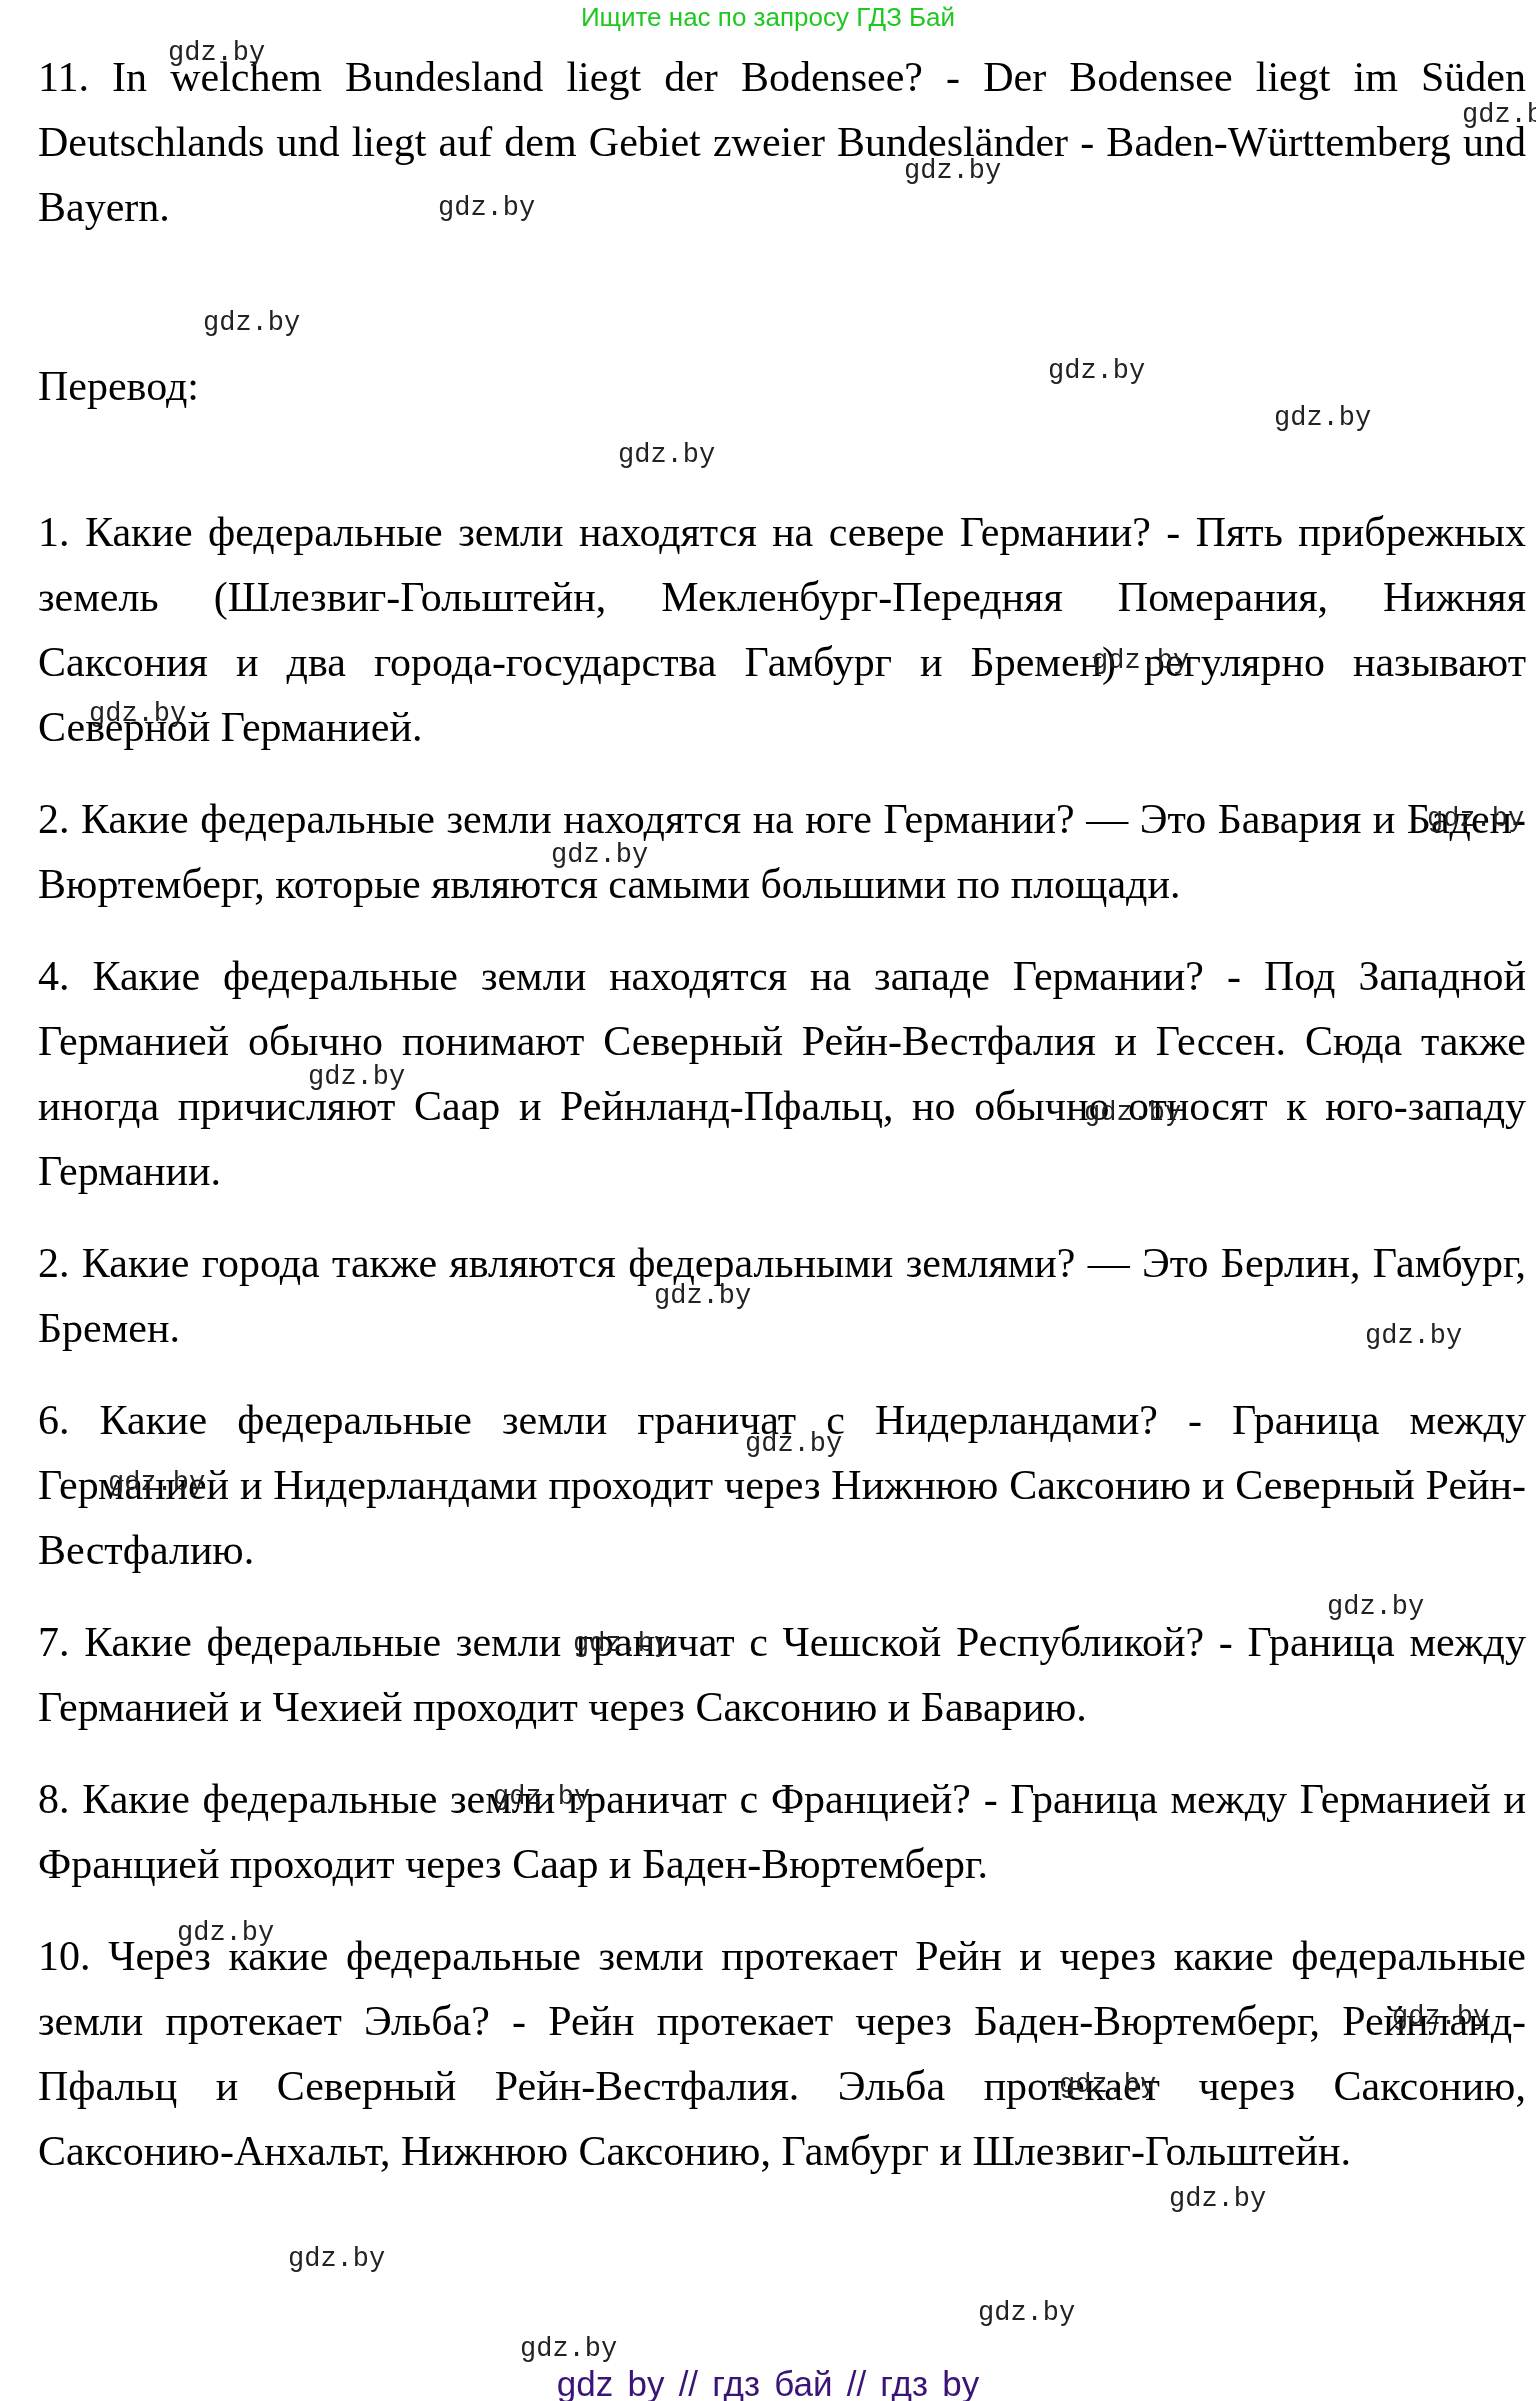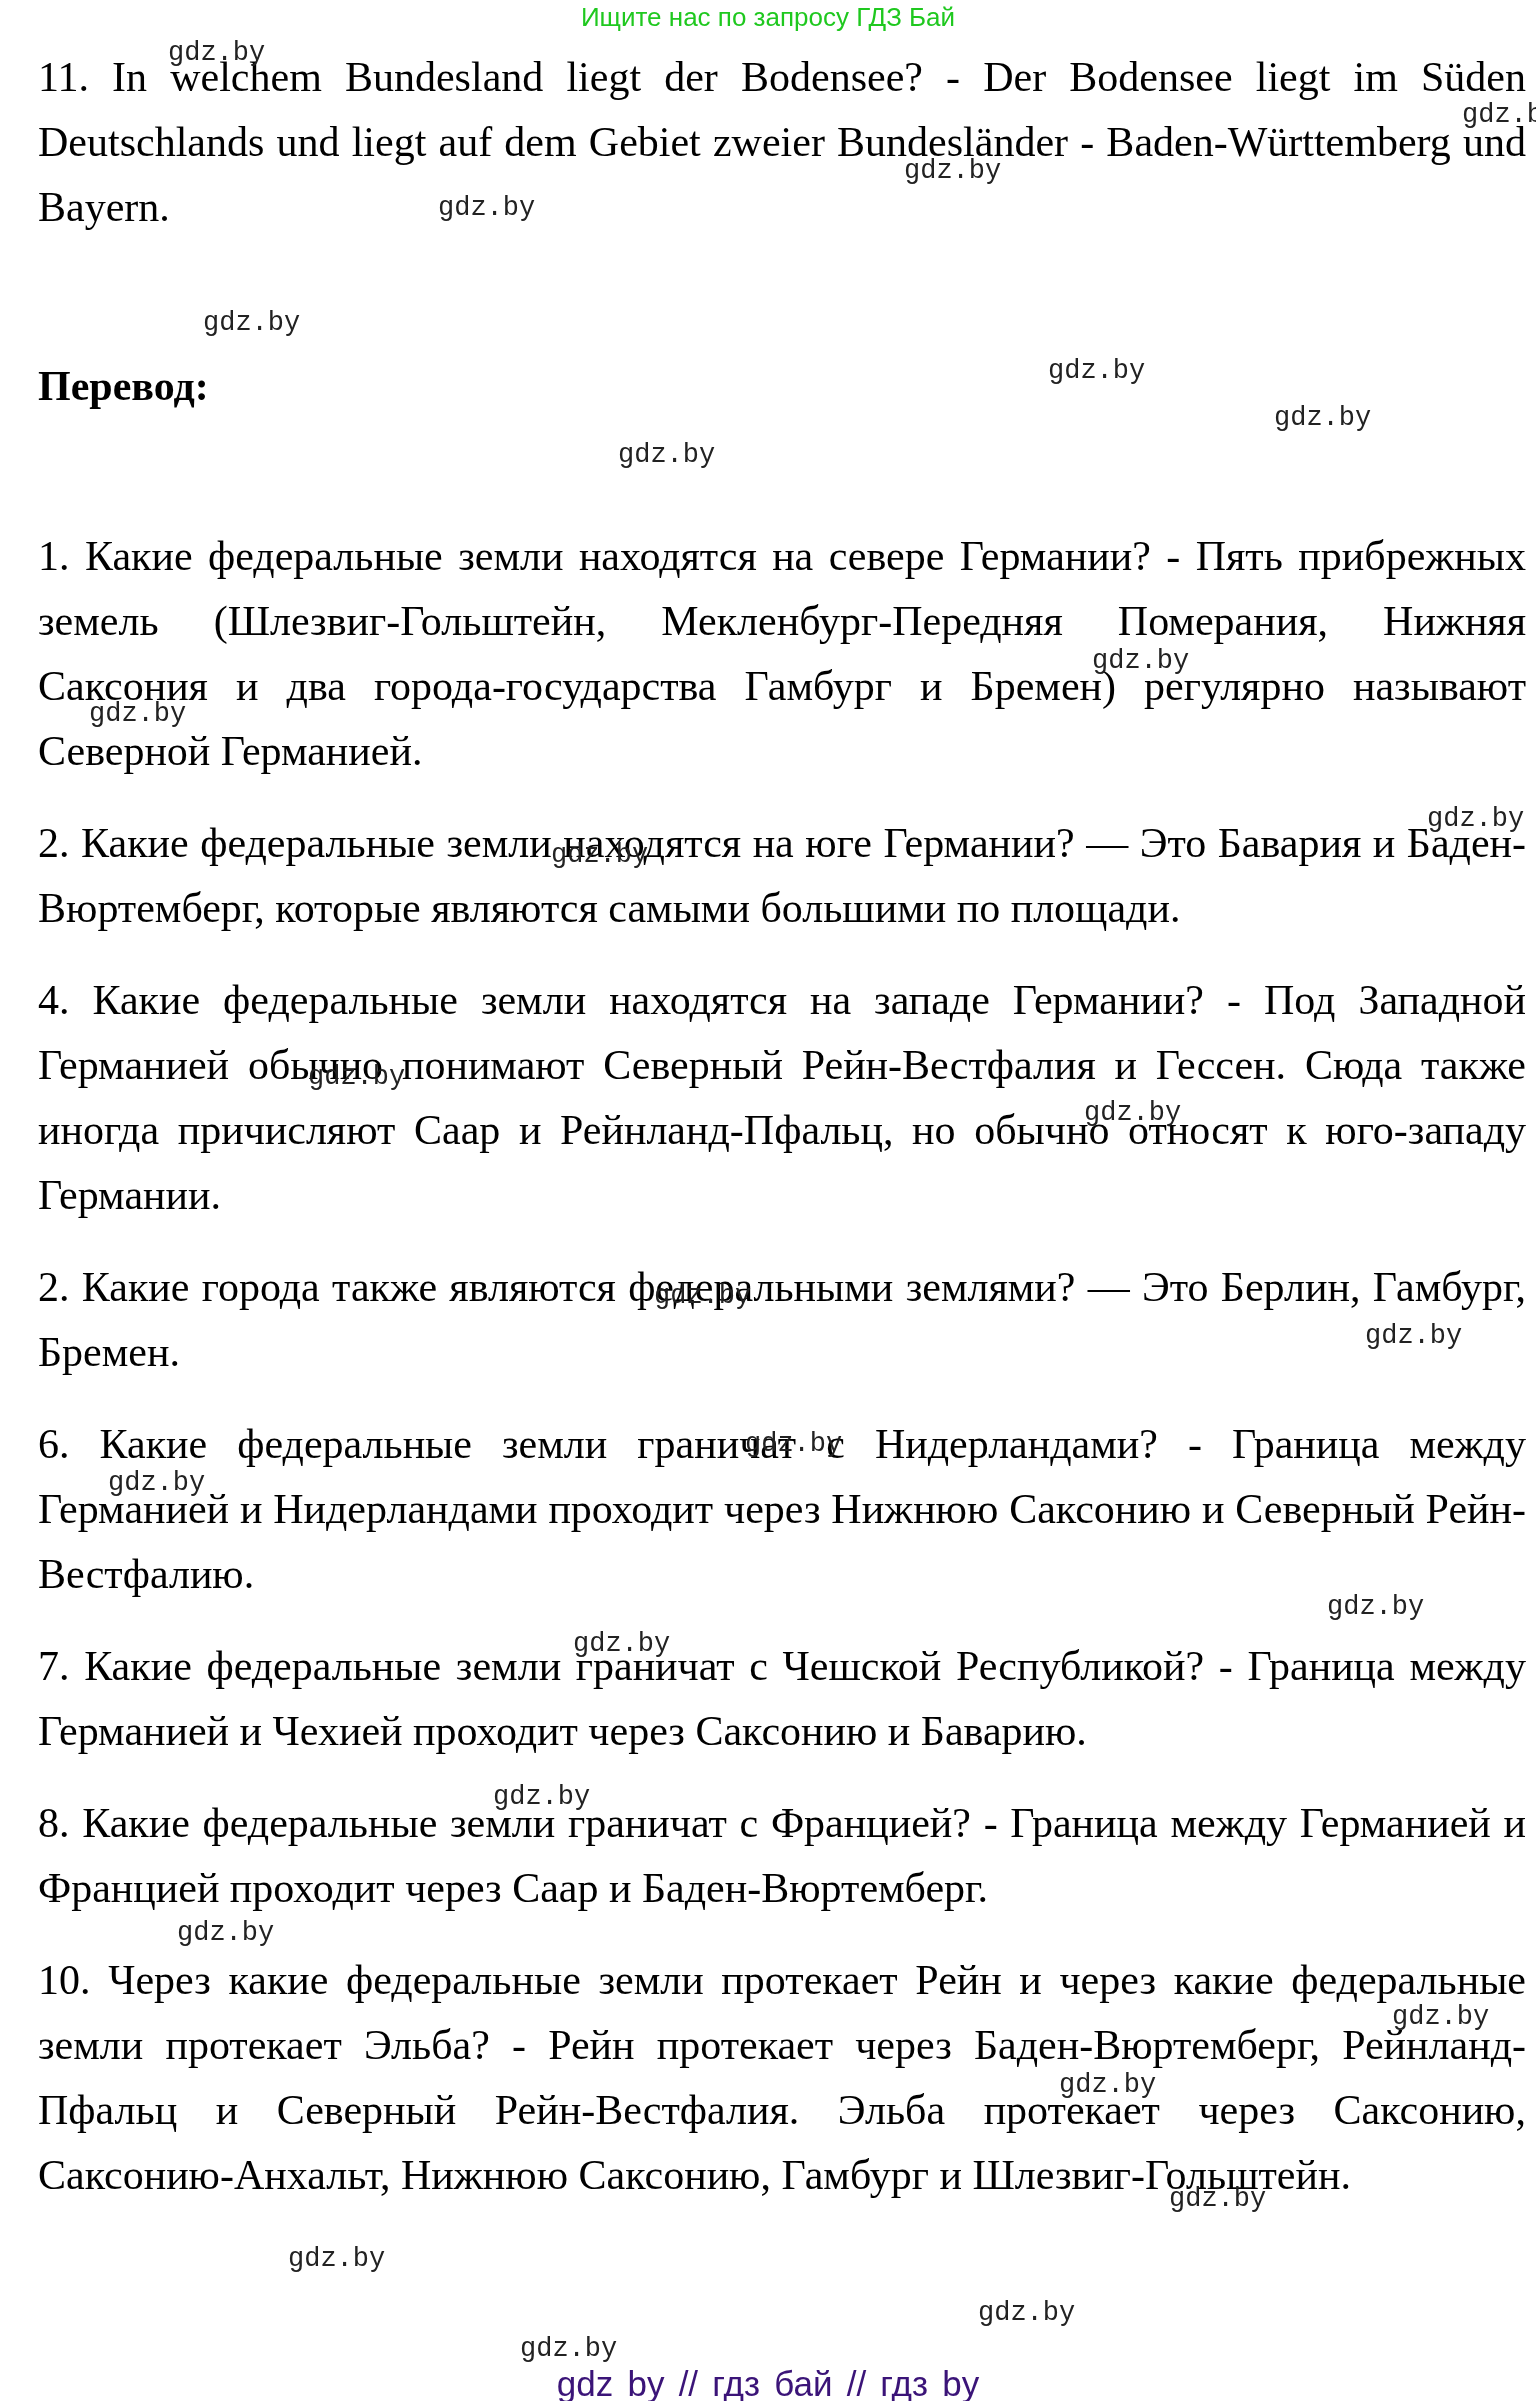--- a/index.html
+++ b/index.html
@@ -12,21 +12,21 @@
     position: absolute; top: 2364px; left: 0; width: 1536px; text-align: center;
     font-family: "Liberation Sans", sans-serif; font-size: 35px; color: #3b1478;
     word-spacing: 4.5px;
   }
   .doc {
     position: absolute; left: 38px; top: 45px; width: 1488px;
     font-family: "Liberation Serif", serif; font-size: 42px; line-height: 65px; color: #000;
   }
   .para { margin: 0; text-align: justify; }
   .p11 { margin-bottom: 114px; }
-  .heading { font-weight: bold; margin: 0 0 105px 0; }
+  .heading { font-weight: normal; margin: 0 0 81px 0; }
   .gap { margin-bottom: 27px; }
   .wm {
     position: absolute; font-family: Liberation Mono, monospace; font-size: 27px; color: #222;
   }
 </style>
 </head>
 <body>
 
 <div class="header">Ищите нас по запросу ГДЗ Бай</div>
 

